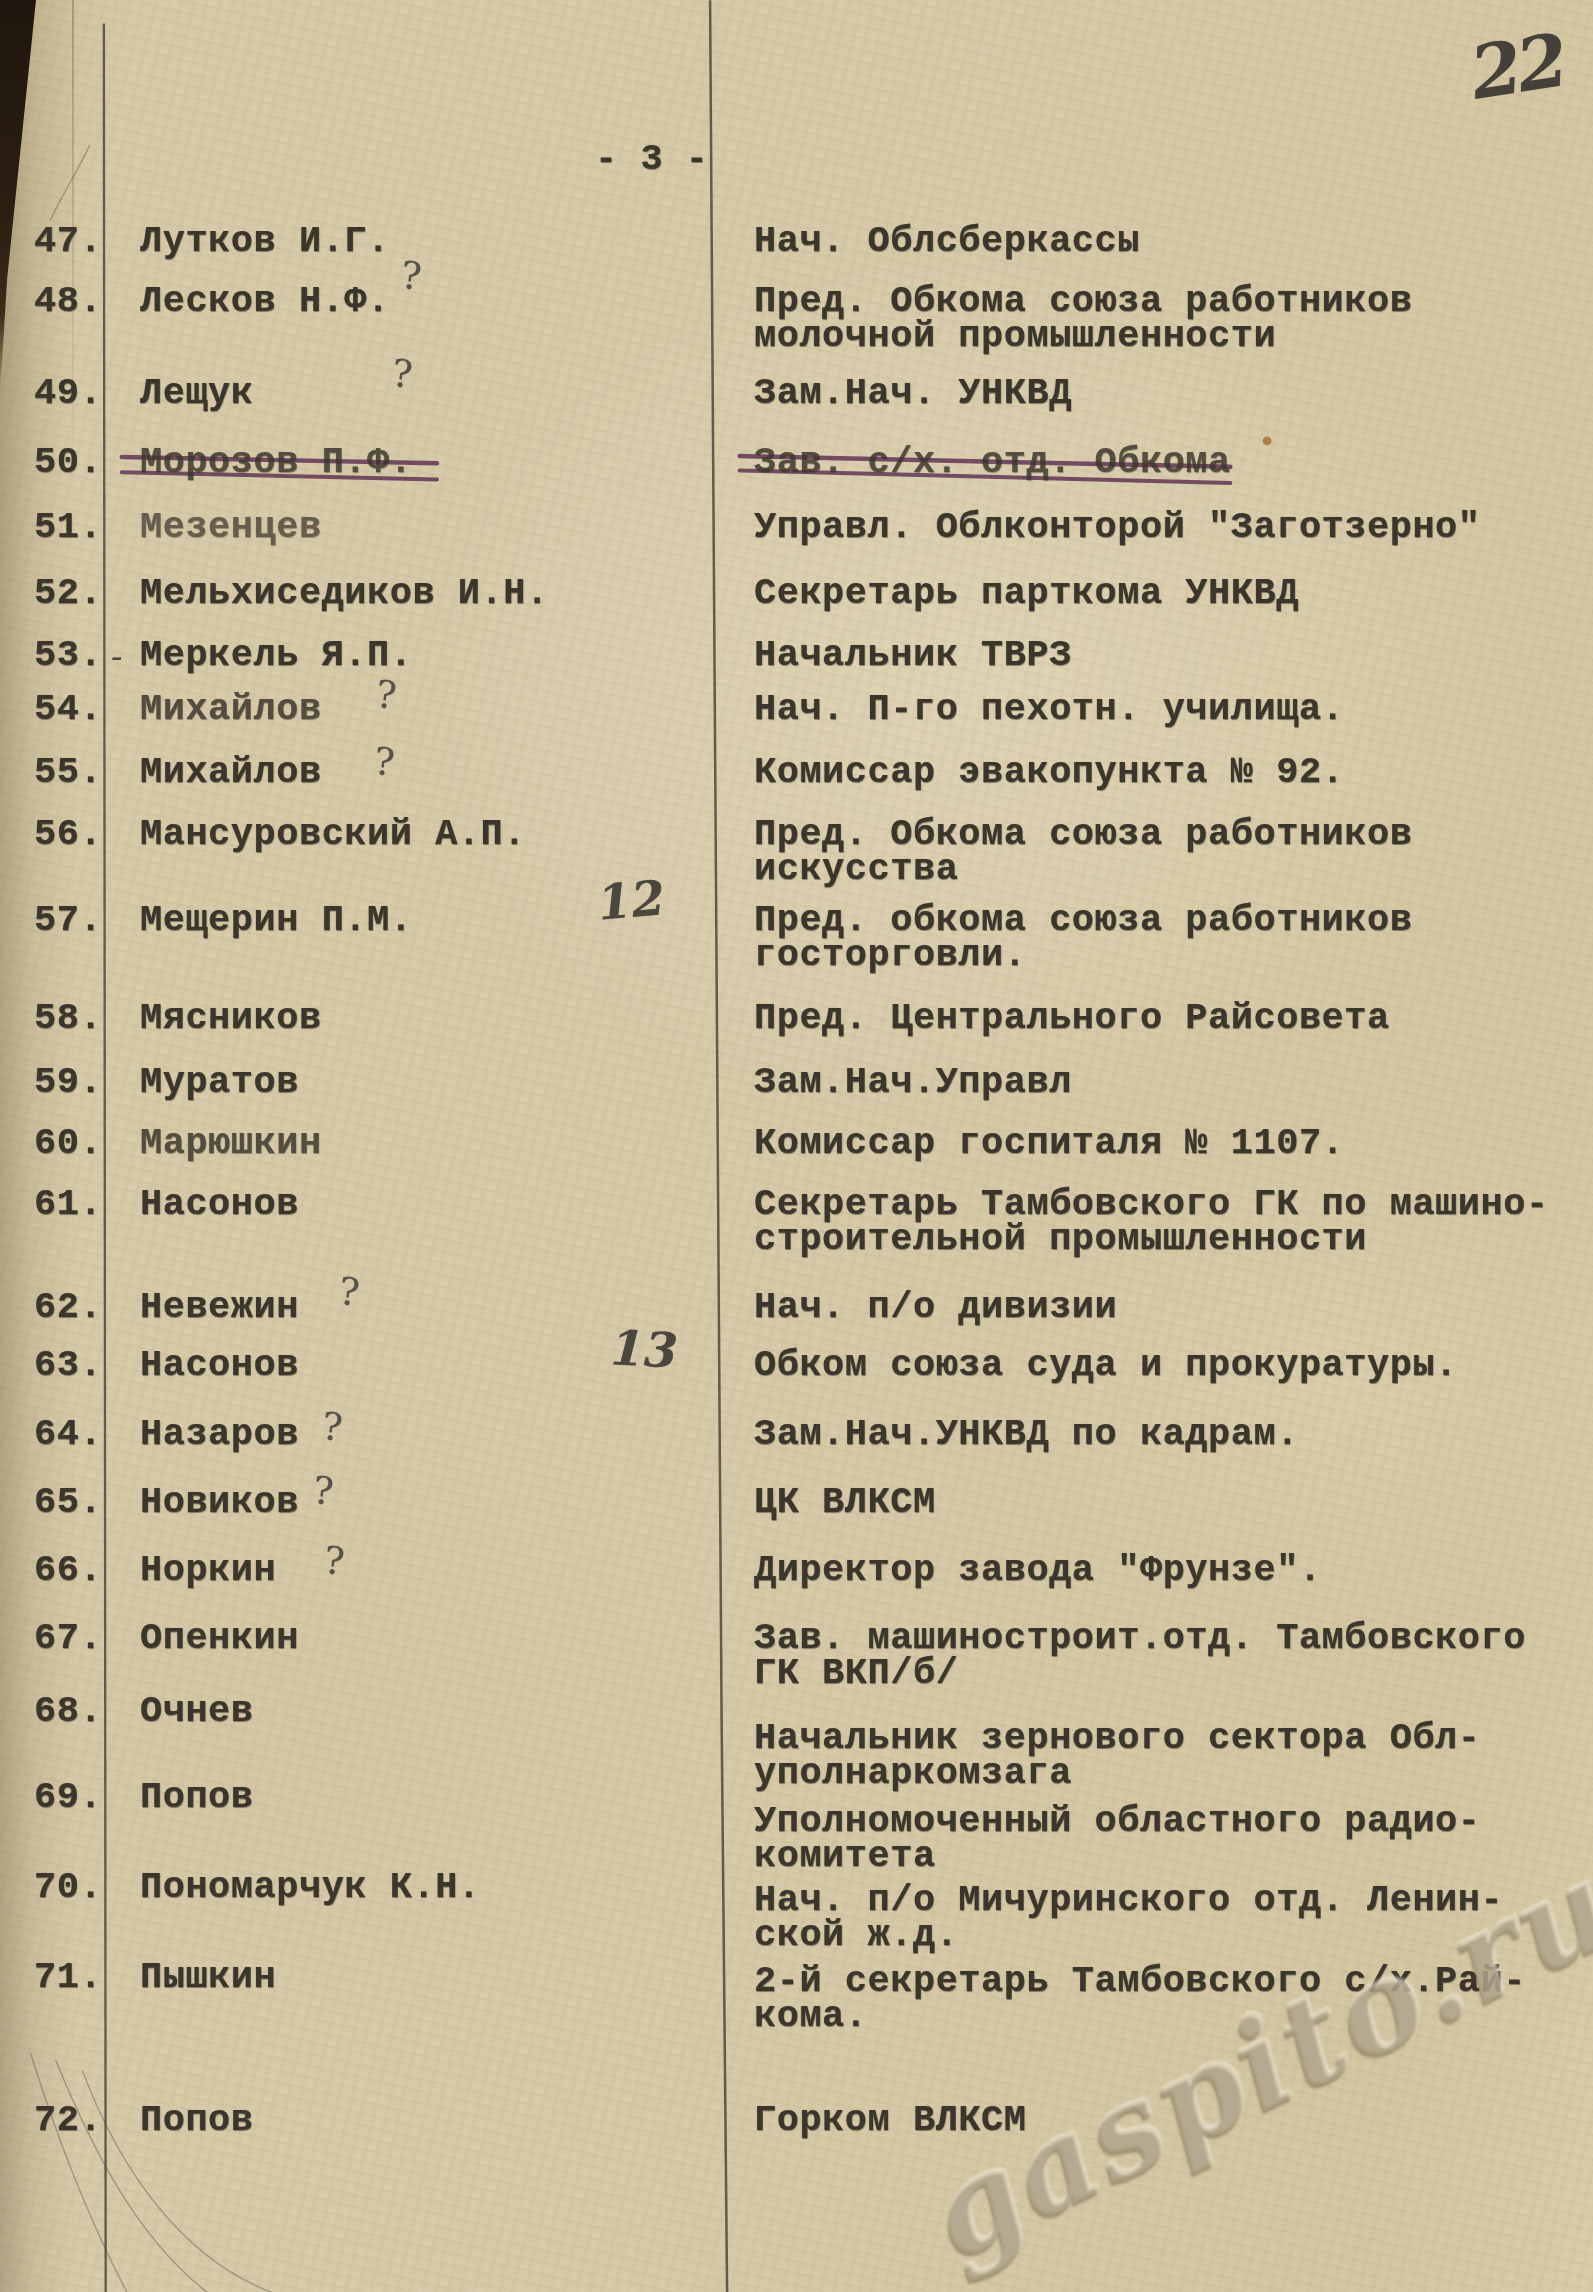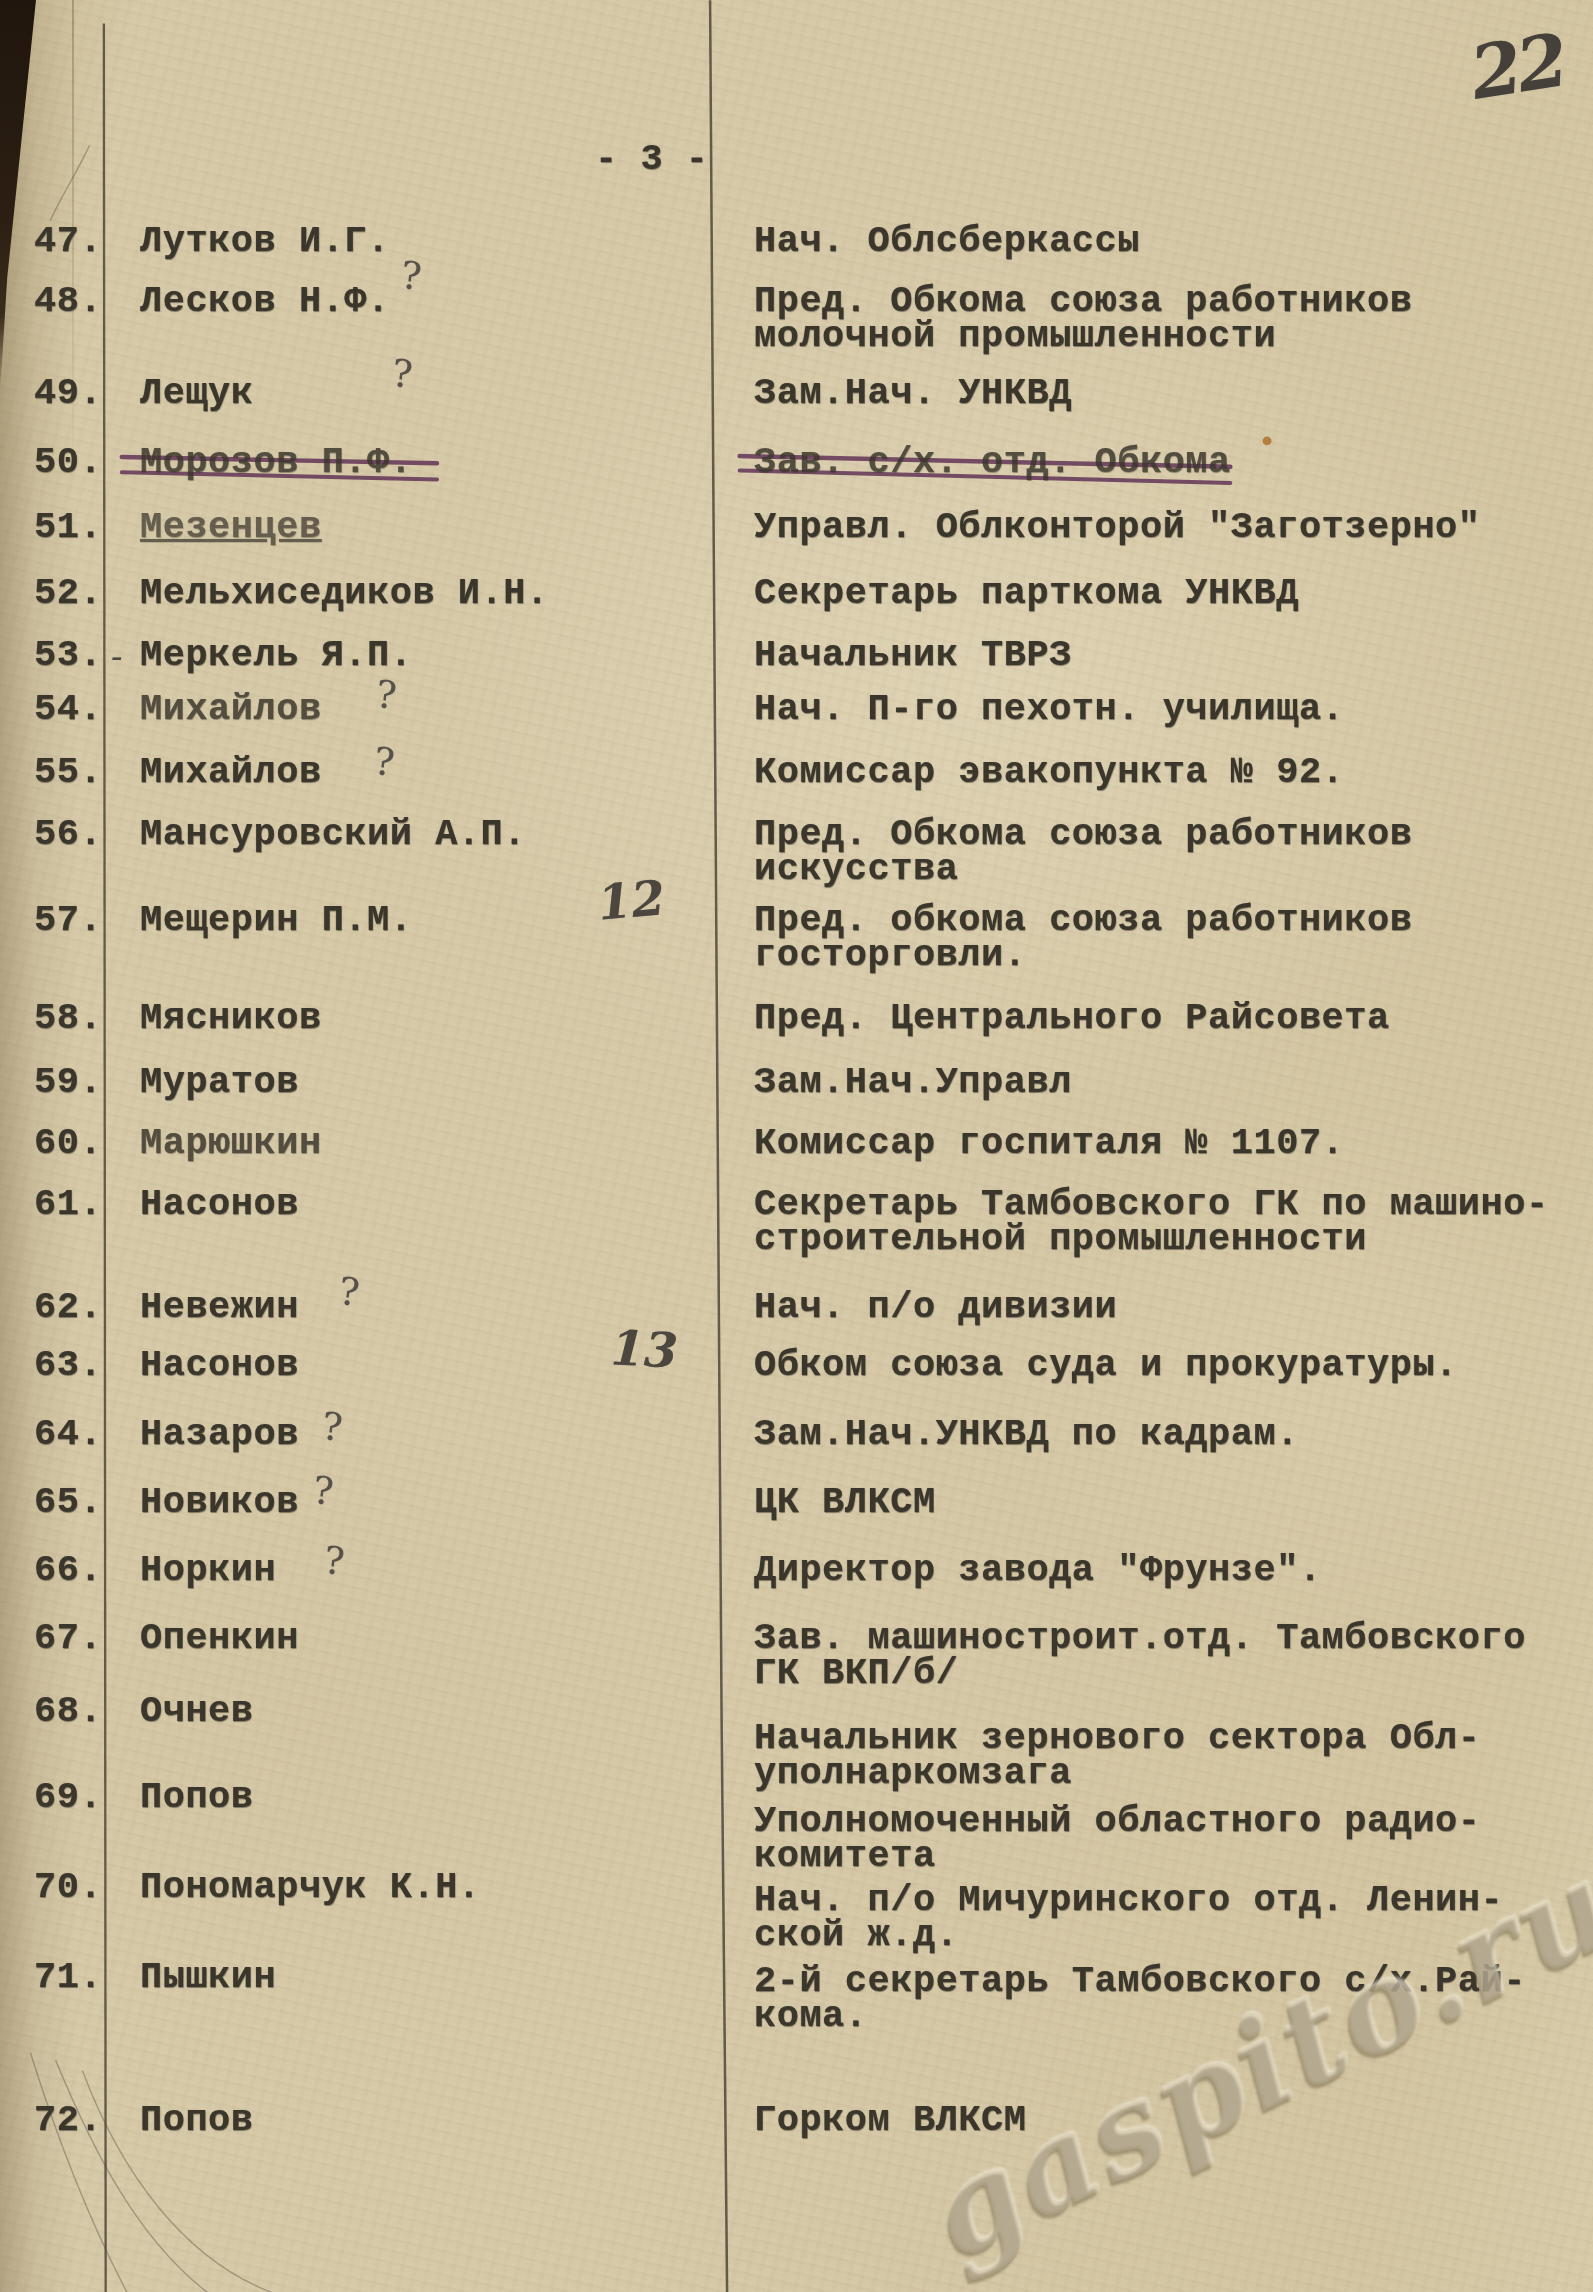--- a/index.html
+++ b/index.html
@@ -38,21 +38,21 @@
 
   .typed{
     color:#3b362c;font-weight:700;font-size:37px;line-height:35px;
     letter-spacing:0.5px;white-space:pre-line;
     text-shadow:0.5px 0.5px 0.9px rgba(59,54,44,0.55), -0.3px -0.3px 0.7px rgba(59,54,44,0.30);
   }
   .row{position:absolute;left:0;width:1593px;height:0;}
   .row .num  {position:absolute;left:34px;top:0;}
   .row .name {position:absolute;left:140px;top:0;}
   .row .pos  {position:absolute;left:754px;top:0;width:824px;}
-  .fade1{opacity:.72;text-decoration:underline;} .fade2{opacity:.84;}
+  .fade1{opacity:.72;} .fade2{opacity:.84;}
 
   .pencil{
     font-family:"DejaVu Serif",serif;font-style:italic;color:#4c473e;
     text-shadow:0 0 0.9px rgba(76,71,62,0.4);
   }
   .qmark{position:absolute;font-family:"DejaVu Serif",serif;font-size:38px;
     color:#56514a;transform:rotate(6deg);font-weight:400;
     text-shadow:0 0 0.9px rgba(86,81,74,0.5);}
   .pagenum{position:absolute;left:595px;top:142px;}
   .corner-num{

